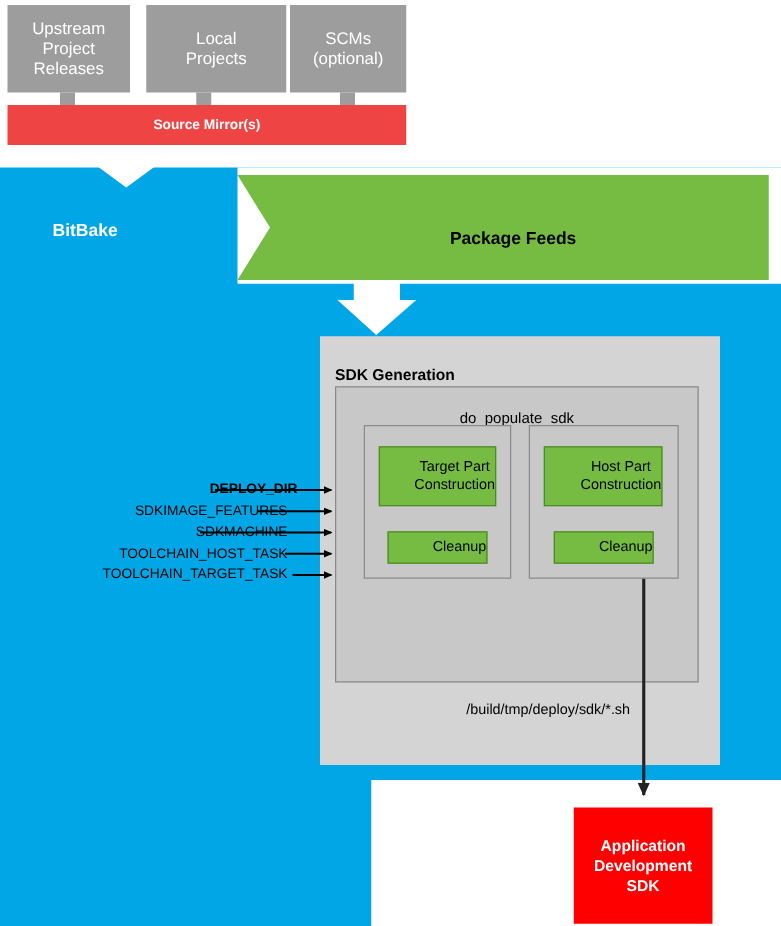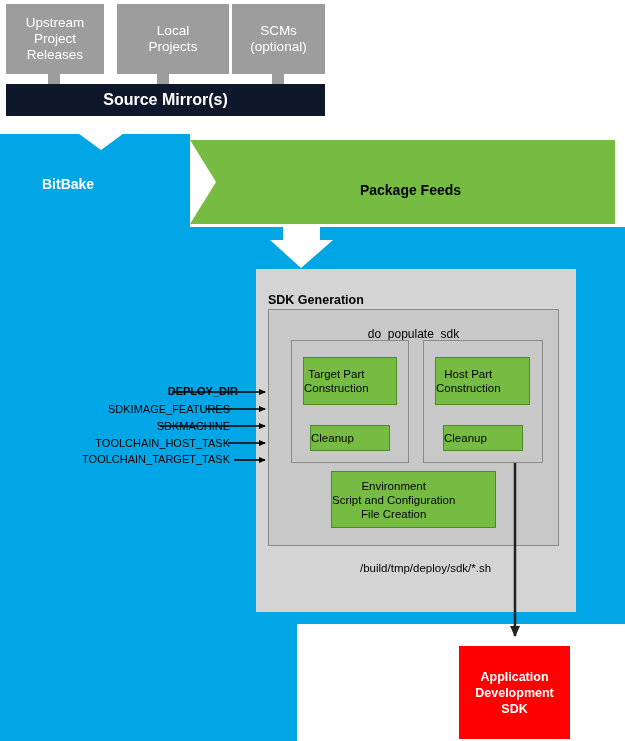--- a/index.html
+++ b/index.html
@@ -27,23 +27,23 @@
     line-height: 16px;
     text-align: center;
     display: flex;
     align-items: center;
     justify-content: center;
     font-weight: normal;
   }
 
   
   .mirrorbar {
-    background: #0f172a;
-    color: #ffffff;
-    font-size: 16px;
+    background: #ef4444;
+    color: #ffffff;
+    font-size: 11px;
     font-weight: bold;
     display: flex;
     align-items: center;
     justify-content: center;
   }
 
   .bitbake-label {
     color: #ffffff;
     font-size: 14px;
     font-weight: bold;
@@ -80,21 +80,21 @@
   }
   .greenbox {
     background: #76bc43;
     border: 1px solid #4e8a26;
     color: #000000;
     font-size: 11.5px;
     line-height: 14px;
     text-align: center;
     display: flex;
     align-items: center;
-    justify-content: flex-start;
+    justify-content: flex-end;
   }
   .pathlabel {
     font-size: 11.5px;
     color: #000000;
   }
 
   
   .varlabel {
     font-size: 11px;
     color: #000000;
@@ -193,29 +193,22 @@
 
   <div class="abs subpanel" style="left:423px; top:340px; width:120px; height:123px;"></div>
   <div class="abs greenbox" style="left:435px; top:357px; width:95px; height:48px;">
     <div>
       <div>Host Part</div>
       <div>Construction</div>
     </div>
   </div>
   <div class="abs greenbox" style="left:443px; top:425px; width:80px; height:26px;">Cleanup</div>
 
-  <div class="abs greenbox" style="left:331px; top:471px; width:165px; height:57px;">
-    <div>
-      <div>Environment</div>
-      <div>Script and Configuration</div>
-      <div>File Creation</div>
-    </div>
-  </div>
-
-  <div class="abs pathlabel" style="left:360px; top:562px;">/build/tmp/deploy/sdk/*.sh</div>
+
+  <div class="abs pathlabel" style="left:373px; top:562px;">/build/tmp/deploy/sdk/*.sh</div>
 
   <div class="abs varlabel" style="left:48px; top:385px; width:190px;font-weight:bold;">DEPLOY_DIR</div>
   <div class="abs varlabel" style="left:40px; top:403px; width:190px;">SDKIMAGE_FEATURES</div>
   <div class="abs varlabel" style="left:40px; top:420px; width:190px;">SDKMACHINE</div>
   <div class="abs varlabel" style="left:40px; top:437px; width:190px;">TOOLCHAIN_HOST_TASK</div>
   <div class="abs varlabel" style="left:40px; top:453px; width:190px;">TOOLCHAIN_TARGET_TASK</div>
 
   <svg class="abs" style="left:0; top:0; width:625px; height:741px;">
     <defs>
       <marker id="ah" markerWidth="7" markerHeight="7" refX="6" refY="3" orient="auto" markerUnits="userSpaceOnUse">

